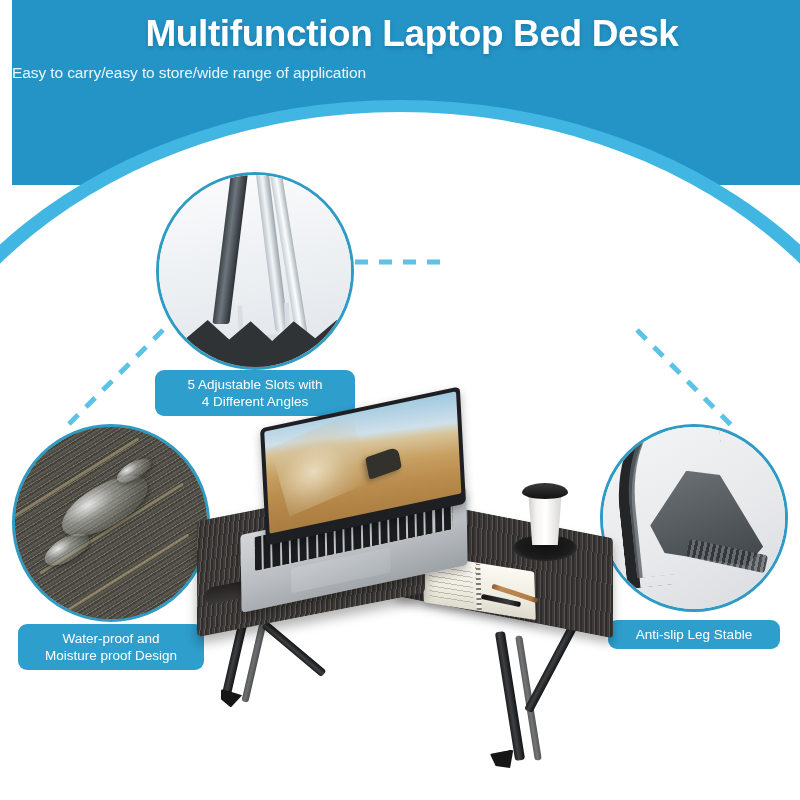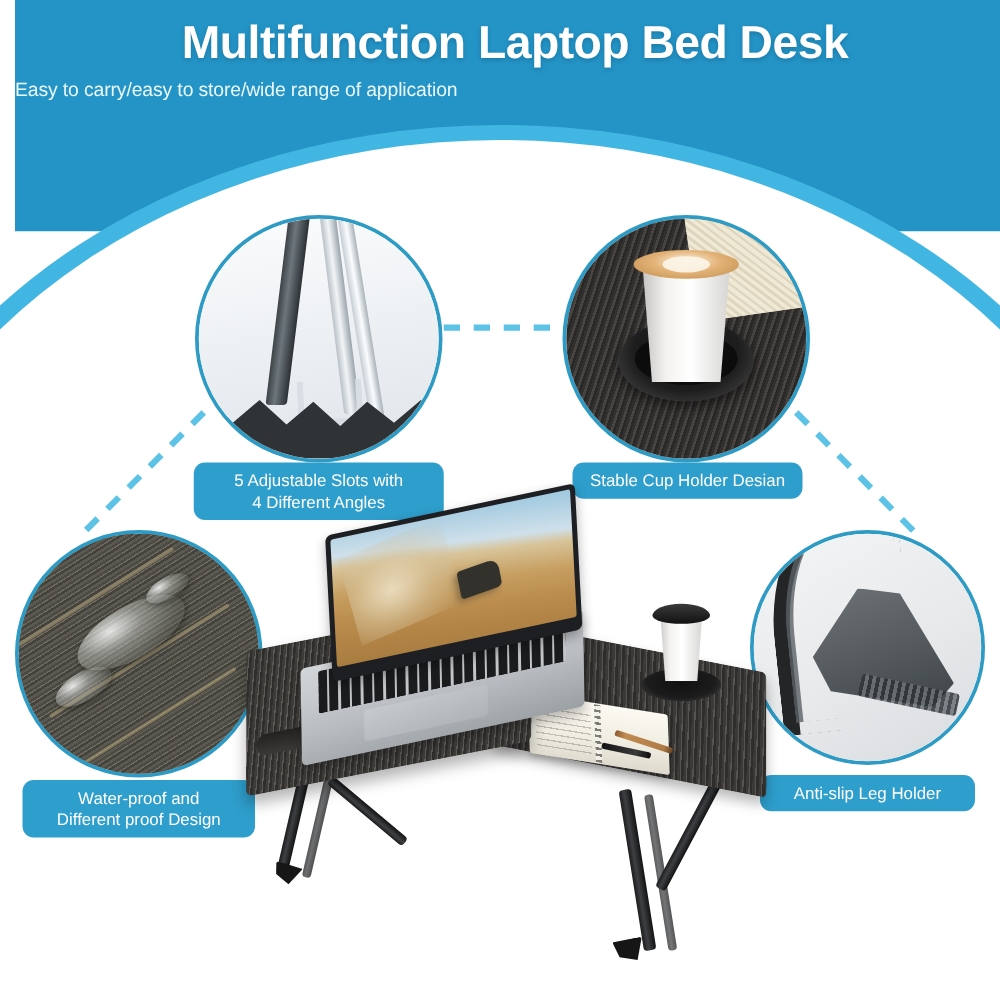--- a/index.html
+++ b/index.html
@@ -495,60 +495,46 @@
         <div class="bar-light-a"></div>
         <div class="bar-light-b"></div>
         <div class="bar-hook"></div>
         <div class="slot-notch"></div>
       </div>
     </div>
     <div class="badge" style="left:-1px; top:198px; width:200px;">5 Adjustable Slots with
 4 Different Angles</div>
   </div>
 
-  <div class="feature" style="left:450px; top:172px;">
-    <div class="circle-photo" style="width:198px; height:198px;">
-      <div class="ph-cup">
-        <div class="mat"></div>
-        <div class="holder-ring">
-          <div class="holder-inner"></div>
-        </div>
-        <div class="cup-body"></div>
-        <div class="cup-coffee"></div>
-        <div class="cup-art"></div>
-      </div>
-    </div>
-    <div class="badge" style="left:8px; top:198px; width:184px;">Stable Cup Holder Desian</div>
-  </div>
 
   <div class="feature" style="left:12px; top:424px;">
     <div class="circle-photo" style="width:198px; height:198px;">
       <div class="ph-water">
         <div class="wg-streak" style="left:-8%; top:26%; width:78%;"></div>
         <div class="wg-streak" style="left:6%; top:52%; width:88%;"></div>
         <div class="wg-streak" style="left:18%; top:76%; width:78%;"></div>
         <div class="bead" style="left:22%; top:30%; width:50%; height:22%; transform:rotate(-30deg);"></div>
         <div class="bead" style="left:14%; top:58%; width:26%; height:12%; transform:rotate(-30deg);"></div>
         <div class="bead" style="left:52%; top:18%; width:20%; height:9%; transform:rotate(-30deg);"></div>
       </div>
     </div>
     <div class="badge" style="left:6px; top:200px; width:186px;">Water-proof and
-Different proof Design</div>
+Moisture proof Design</div>
   </div>
 
   <div class="feature" style="left:600px; top:424px;">
     <div class="circle-photo" style="width:188px; height:188px;">
       <div class="ph-leg">
         <div class="leg-tube"></div>
         <div class="leg-tube2"></div>
         <div class="leg-foot"></div>
         <div class="leg-tread"></div>
       </div>
     </div>
-    <div class="badge" style="left:8px; top:196px; width:172px;">Anti-slip Leg Holder</div>
+    <div class="badge" style="left:8px; top:196px; width:172px;">Anti-slip Leg Stable</div>
   </div>
 
   <div class="product">
 
     <div class="prod-part leg" style="left:36px; top:214px; width:9px; height:92px; transform:rotate(13deg);"></div>
     <div class="prod-part leg" style="left:56px; top:222px; width:7px; height:86px; transform:rotate(13deg); opacity:.75;"></div>
     <div class="prod-part leg" style="left:95px; top:215px; width:8px; height:78px; transform:rotate(-50deg);"></div>
     <div class="prod-part foot" style="left:24px; top:296px; width:22px; height:16px; transform:rotate(13deg); clip-path:polygon(0% 0%,100% 10%,62% 100%,10% 64%);"></div>
 
     <div class="prod-part leg" style="left:310px; top:236px; width:10px; height:130px; transform:rotate(-9deg);"></div>

